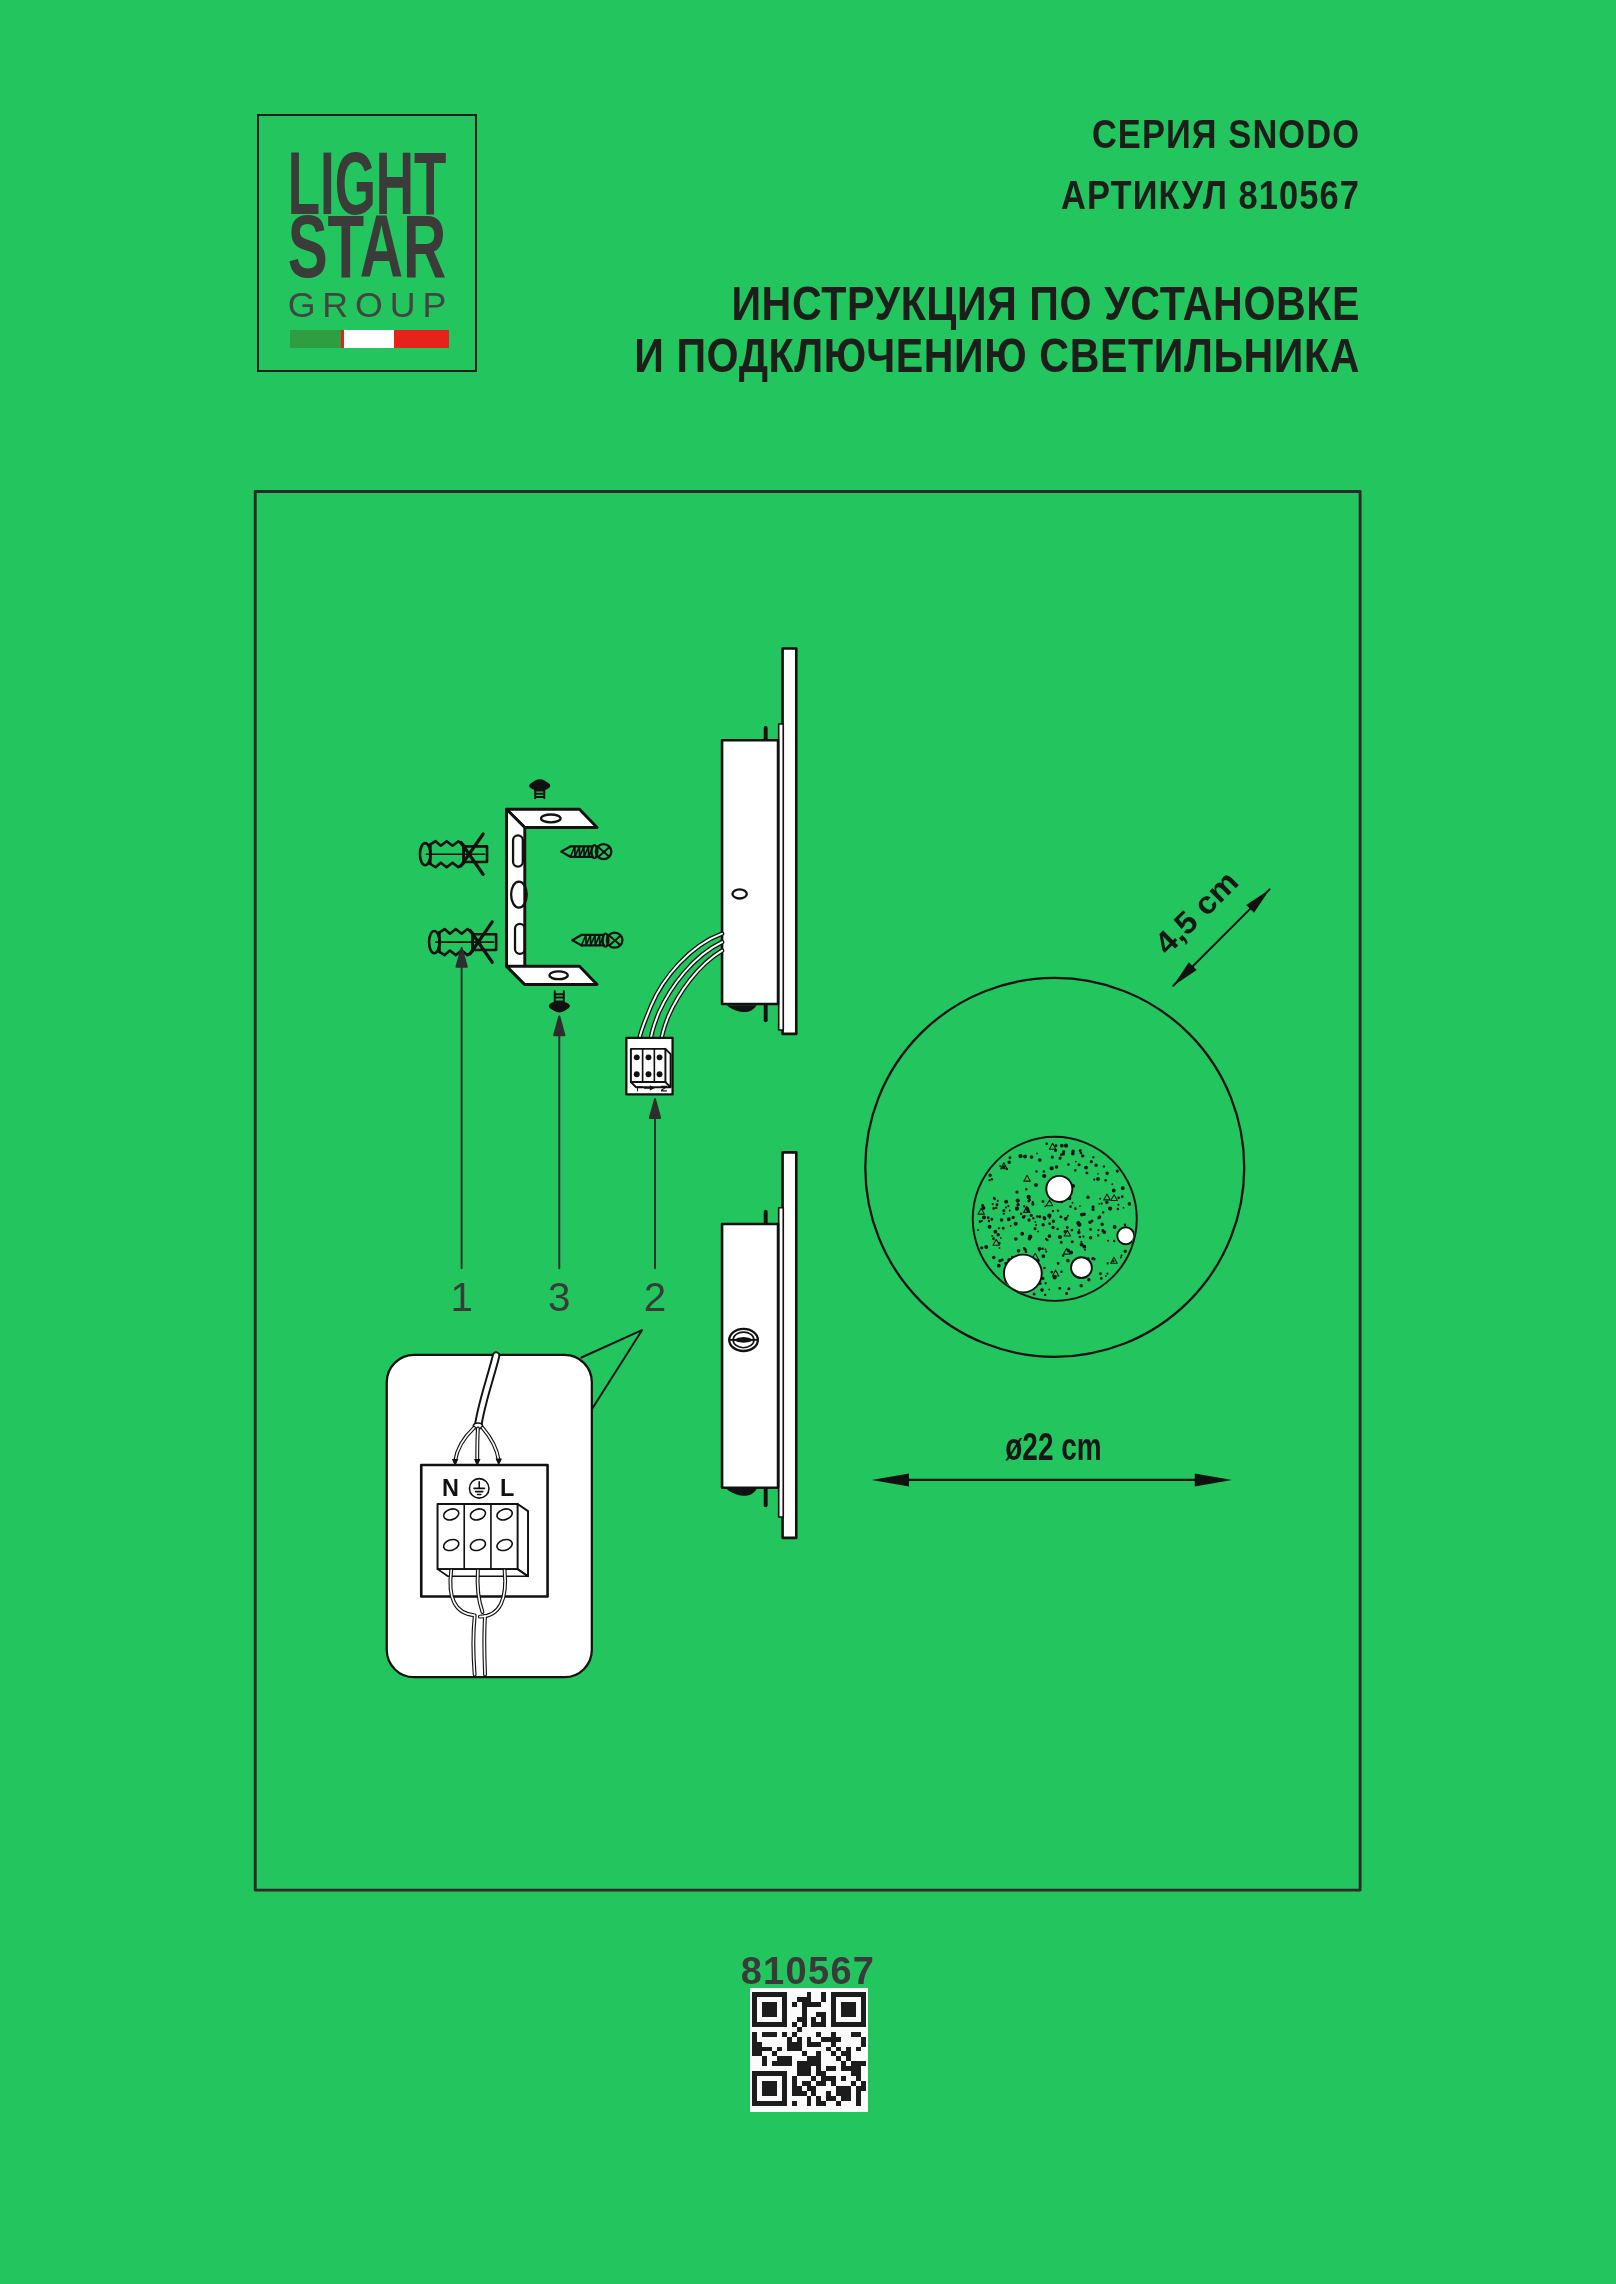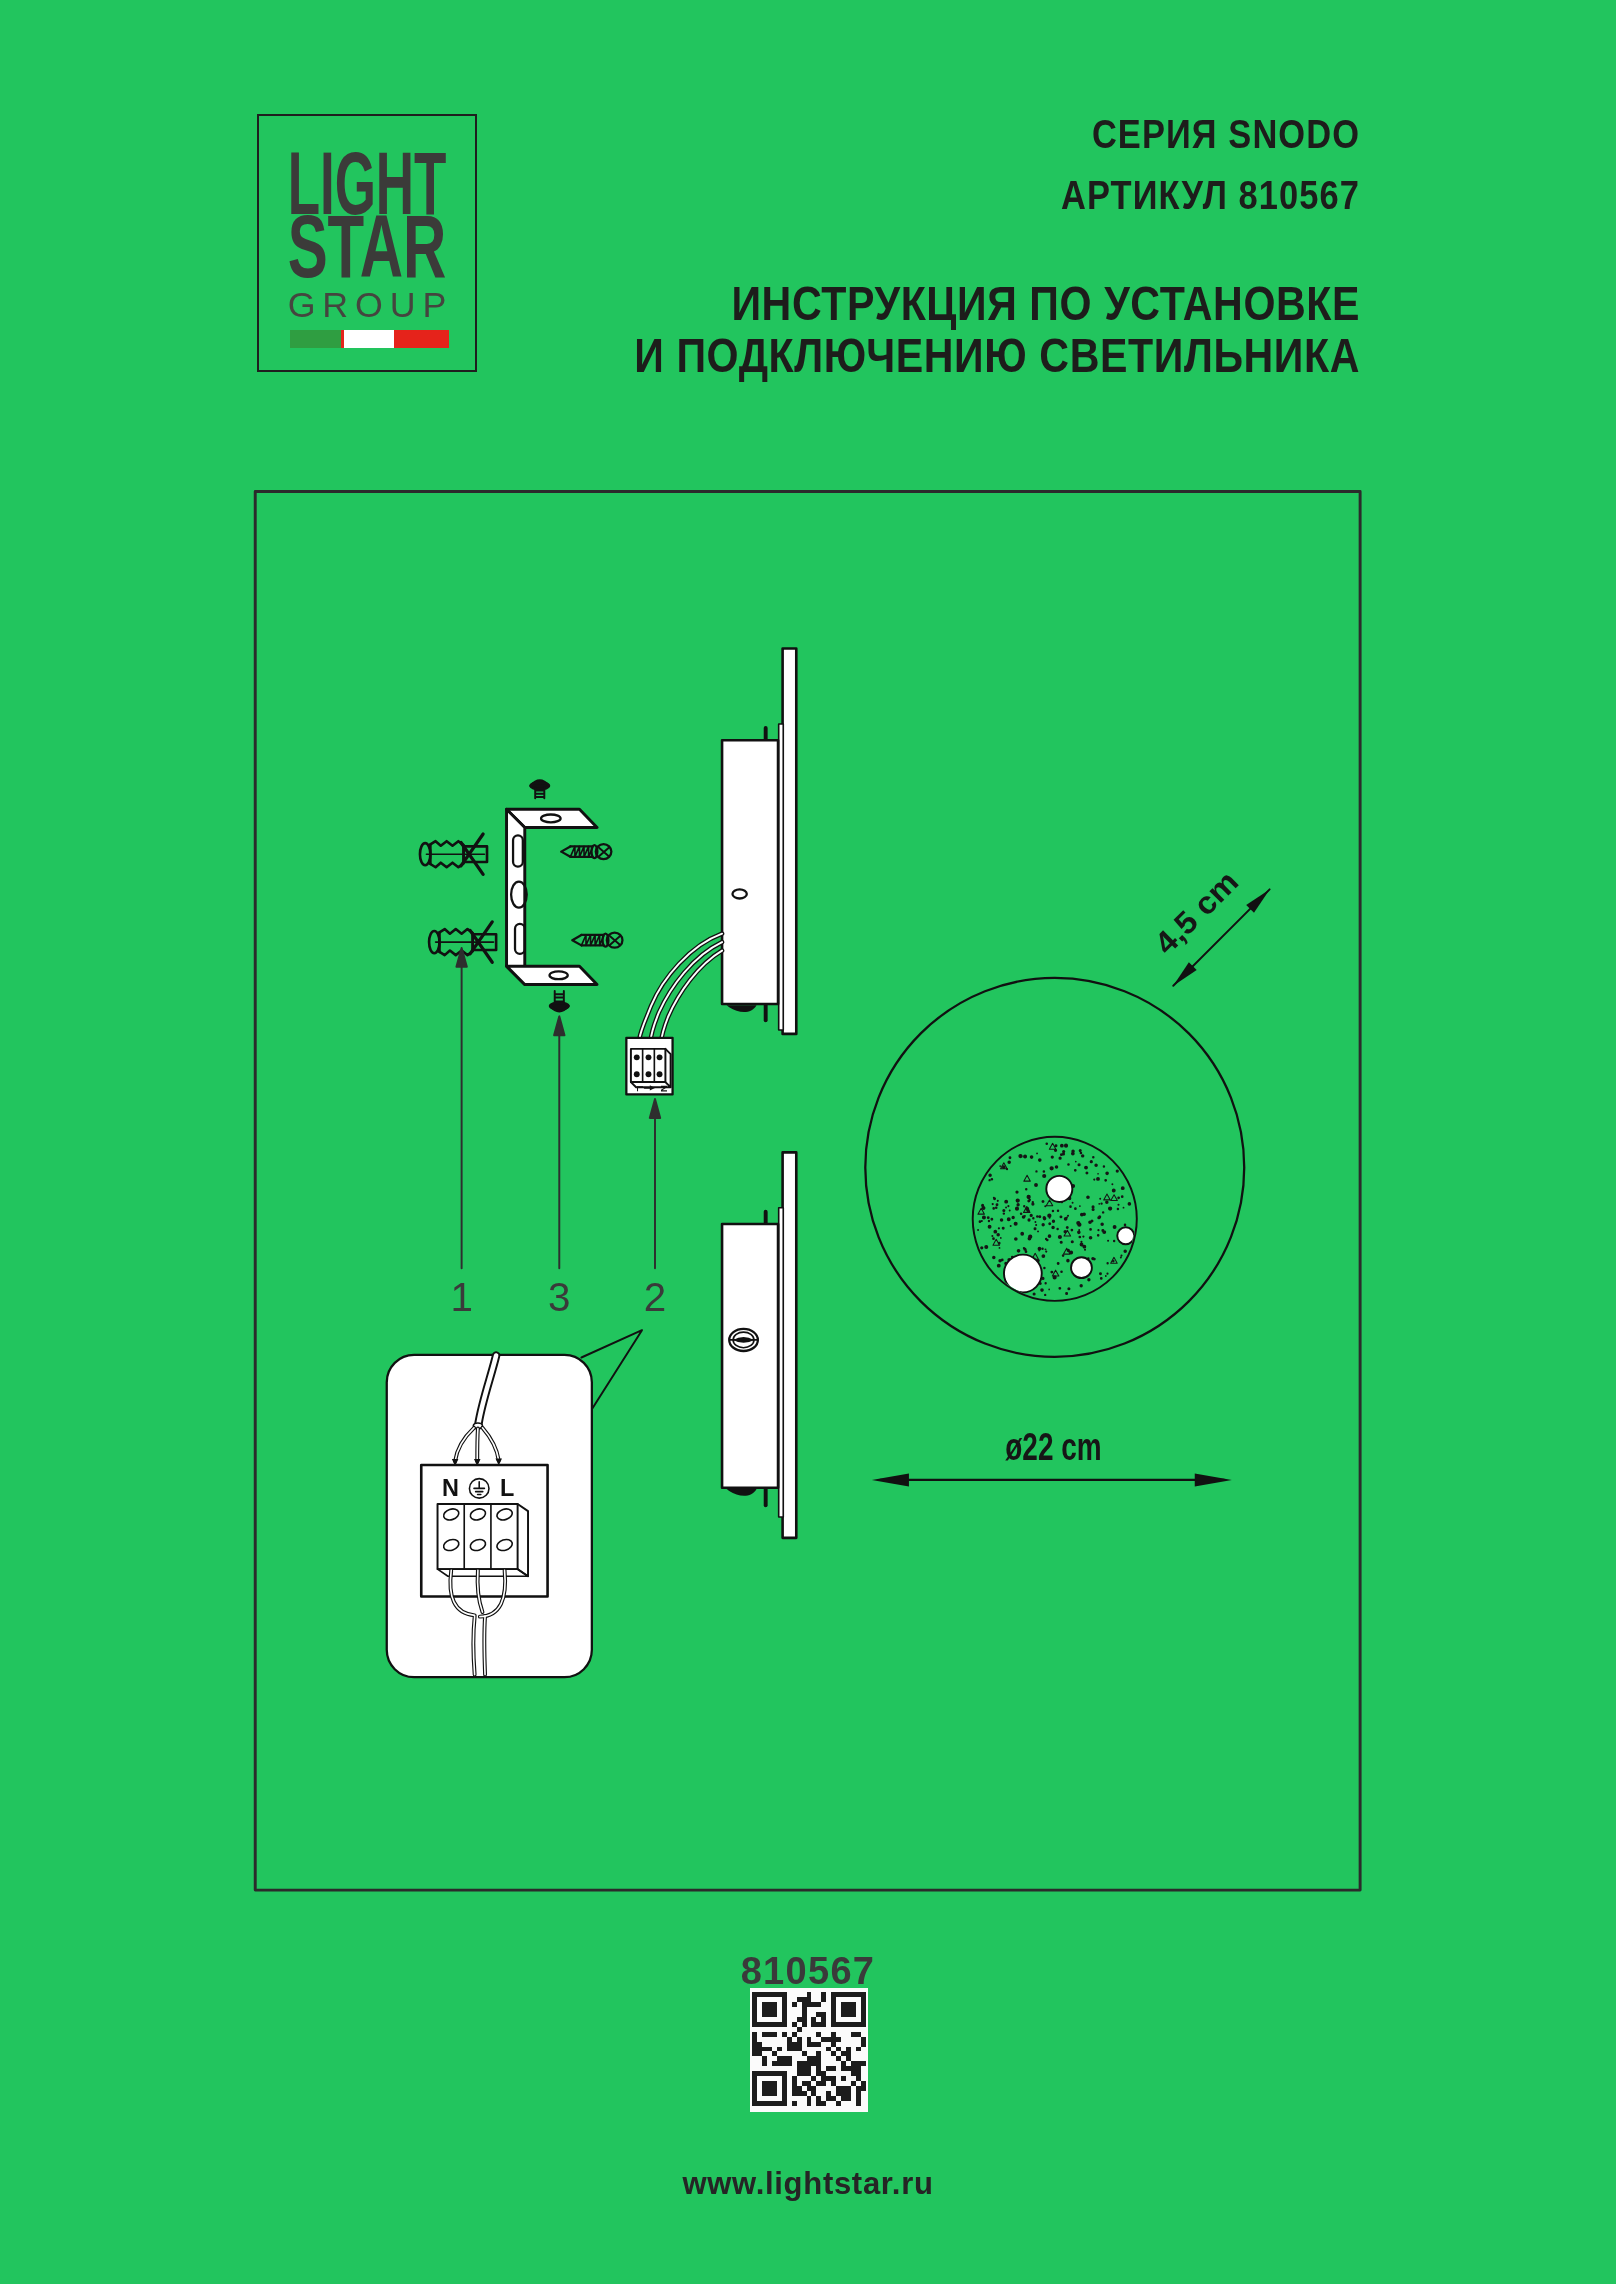--- a/index.html
+++ b/index.html
@@ -262,15 +262,14 @@
   </svg>
 
   <div class="footer-art">810567</div>
 
   <div class="qr-wrap">
     <svg id="qr" width="118" height="124" viewBox="-0.5 -0.8 24 25" shape-rendering="crispEdges">
         <path d="M11 0h1v1h-1zM14 0h1v1h-1zM9 1h1v1h-1zM10 1h1v1h-1zM11 1h1v1h-1zM14 1h1v1h-1zM8 2h1v1h-1zM10 2h1v1h-1zM11 2h1v1h-1zM12 2h1v1h-1zM13 2h1v1h-1zM10 3h1v1h-1zM10 4h1v1h-1zM13 4h1v1h-1zM14 4h1v1h-1zM9 5h1v1h-1zM10 5h1v1h-1zM12 5h1v1h-1zM14 5h1v1h-1zM8 6h1v1h-1zM10 6h1v1h-1zM12 6h1v1h-1zM13 6h1v1h-1zM14 6h1v1h-1zM9 7h1v1h-1zM0 8h1v1h-1zM2 8h1v1h-1zM3 8h1v1h-1zM4 8h1v1h-1zM6 8h1v1h-1zM8 8h1v1h-1zM13 8h1v1h-1zM16 8h1v1h-1zM20 8h1v1h-1zM21 8h1v1h-1zM0 9h1v1h-1zM7 9h1v1h-1zM9 9h1v1h-1zM11 9h1v1h-1zM14 9h1v1h-1zM15 9h1v1h-1zM16 9h1v1h-1zM17 9h1v1h-1zM22 9h1v1h-1zM0 10h1v1h-1zM1 10h1v1h-1zM7 10h1v1h-1zM8 10h1v1h-1zM9 10h1v1h-1zM11 10h1v1h-1zM12 10h1v1h-1zM13 10h1v1h-1zM16 10h1v1h-1zM22 10h1v1h-1zM0 11h1v1h-1zM1 11h1v1h-1zM2 11h1v1h-1zM3 11h1v1h-1zM5 11h1v1h-1zM7 11h1v1h-1zM8 11h1v1h-1zM9 11h1v1h-1zM15 11h1v1h-1zM17 11h1v1h-1zM19 11h1v1h-1zM21 11h1v1h-1zM0 12h1v1h-1zM1 12h1v1h-1zM4 12h1v1h-1zM10 12h1v1h-1zM13 12h1v1h-1zM16 12h1v1h-1zM18 12h1v1h-1zM19 12h1v1h-1zM2 13h1v1h-1zM5 13h1v1h-1zM6 13h1v1h-1zM7 13h1v1h-1zM11 13h1v1h-1zM12 13h1v1h-1zM13 13h1v1h-1zM17 13h1v1h-1zM19 13h1v1h-1zM2 14h1v1h-1zM4 14h1v1h-1zM5 14h1v1h-1zM6 14h1v1h-1zM7 14h1v1h-1zM9 14h1v1h-1zM10 14h1v1h-1zM11 14h1v1h-1zM12 14h1v1h-1zM13 14h1v1h-1zM18 14h1v1h-1zM20 14h1v1h-1zM21 14h1v1h-1zM22 14h1v1h-1zM9 15h1v1h-1zM10 15h1v1h-1zM11 15h1v1h-1zM13 15h1v1h-1zM15 15h1v1h-1zM16 15h1v1h-1zM18 15h1v1h-1zM19 15h1v1h-1zM20 15h1v1h-1zM21 15h1v1h-1zM9 16h1v1h-1zM10 16h1v1h-1zM11 16h1v1h-1zM13 16h1v1h-1zM14 16h1v1h-1zM20 16h1v1h-1zM21 16h1v1h-1zM8 17h1v1h-1zM12 17h1v1h-1zM14 17h1v1h-1zM15 17h1v1h-1zM16 17h1v1h-1zM18 17h1v1h-1zM21 17h1v1h-1zM8 18h1v1h-1zM10 18h1v1h-1zM11 18h1v1h-1zM13 18h1v1h-1zM14 18h1v1h-1zM16 18h1v1h-1zM20 18h1v1h-1zM22 18h1v1h-1zM8 19h1v1h-1zM9 19h1v1h-1zM11 19h1v1h-1zM12 19h1v1h-1zM17 19h1v1h-1zM18 19h1v1h-1zM19 19h1v1h-1zM21 19h1v1h-1zM22 19h1v1h-1zM8 20h1v1h-1zM9 20h1v1h-1zM10 20h1v1h-1zM12 20h1v1h-1zM15 20h1v1h-1zM17 20h1v1h-1zM18 20h1v1h-1zM19 20h1v1h-1zM21 20h1v1h-1zM11 21h1v1h-1zM13 21h1v1h-1zM15 21h1v1h-1zM16 21h1v1h-1zM18 21h1v1h-1zM19 21h1v1h-1zM21 21h1v1h-1zM8 22h1v1h-1zM11 22h1v1h-1zM13 22h1v1h-1zM14 22h1v1h-1zM17 22h1v1h-1zM21 22h1v1h-1zM0 0h7v7h-7zM1 1h5v5h-5zM2 2h3v3h-3zM16 0h7v7h-7zM17 1h5v5h-5zM18 2h3v3h-3zM0 16h7v7h-7zM1 17h5v5h-5zM2 18h3v3h-3z" fill="#1c1c1c" fill-rule="evenodd"></path>
       </svg>
   </div>
 
-  <div class="site">www.lightstar.ru</div>
 </div>
 
 
 </body></html>

